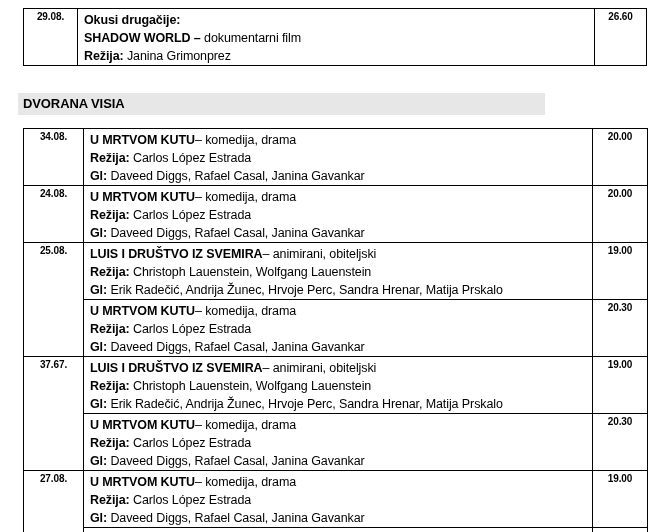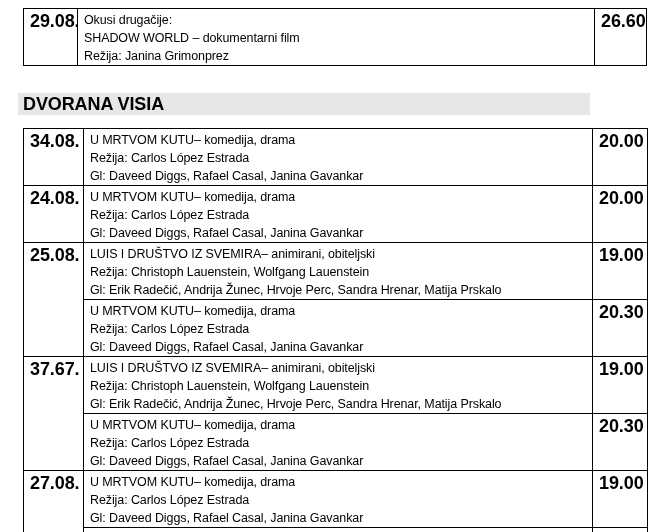--- a/index.html
+++ b/index.html
@@ -23,42 +23,42 @@
     overflow: hidden;
     box-sizing: border-box;
   }
   .top-table  { position: absolute; left: 23px; top: 8px;   width: 624px; }
   .main-table { position: absolute; left: 23px; top: 128px; width: 625px; }
   .main-table tr { height: 56px; }
   .main-table tr.stub { height: 30px; }
   td.c-date, td.c-time {
     text-align: center;
     font-weight: bold;
-    font-size: 18px;
+    font-size: 10px;
     letter-spacing: -0.1px;
     padding-left: 2px;
     padding-right: 2px;
   }
   .line {
     line-height: 18px;
     font-size: 12.5px;
     letter-spacing: -0.1px;
     white-space: nowrap;
   }
-  .b { font-weight: normal; }
+  .b { font-weight: bold; }
   .g { }
   .section-header {
     position: absolute;
     left: 18px; top: 93px;
-    width: 572px; height: 22px;
+    width: 527px; height: 22px;
     line-height: 22px;
     padding-left: 5px;
     box-sizing: border-box;
     font-weight: bold;
-    font-size: 18px;
+    font-size: 13px;
     letter-spacing: -0.1px;
   }
 </style>
 </head>
 <body>
 
 <div class="page">
 
   <table class="tbl top-table">
     <colgroup>

